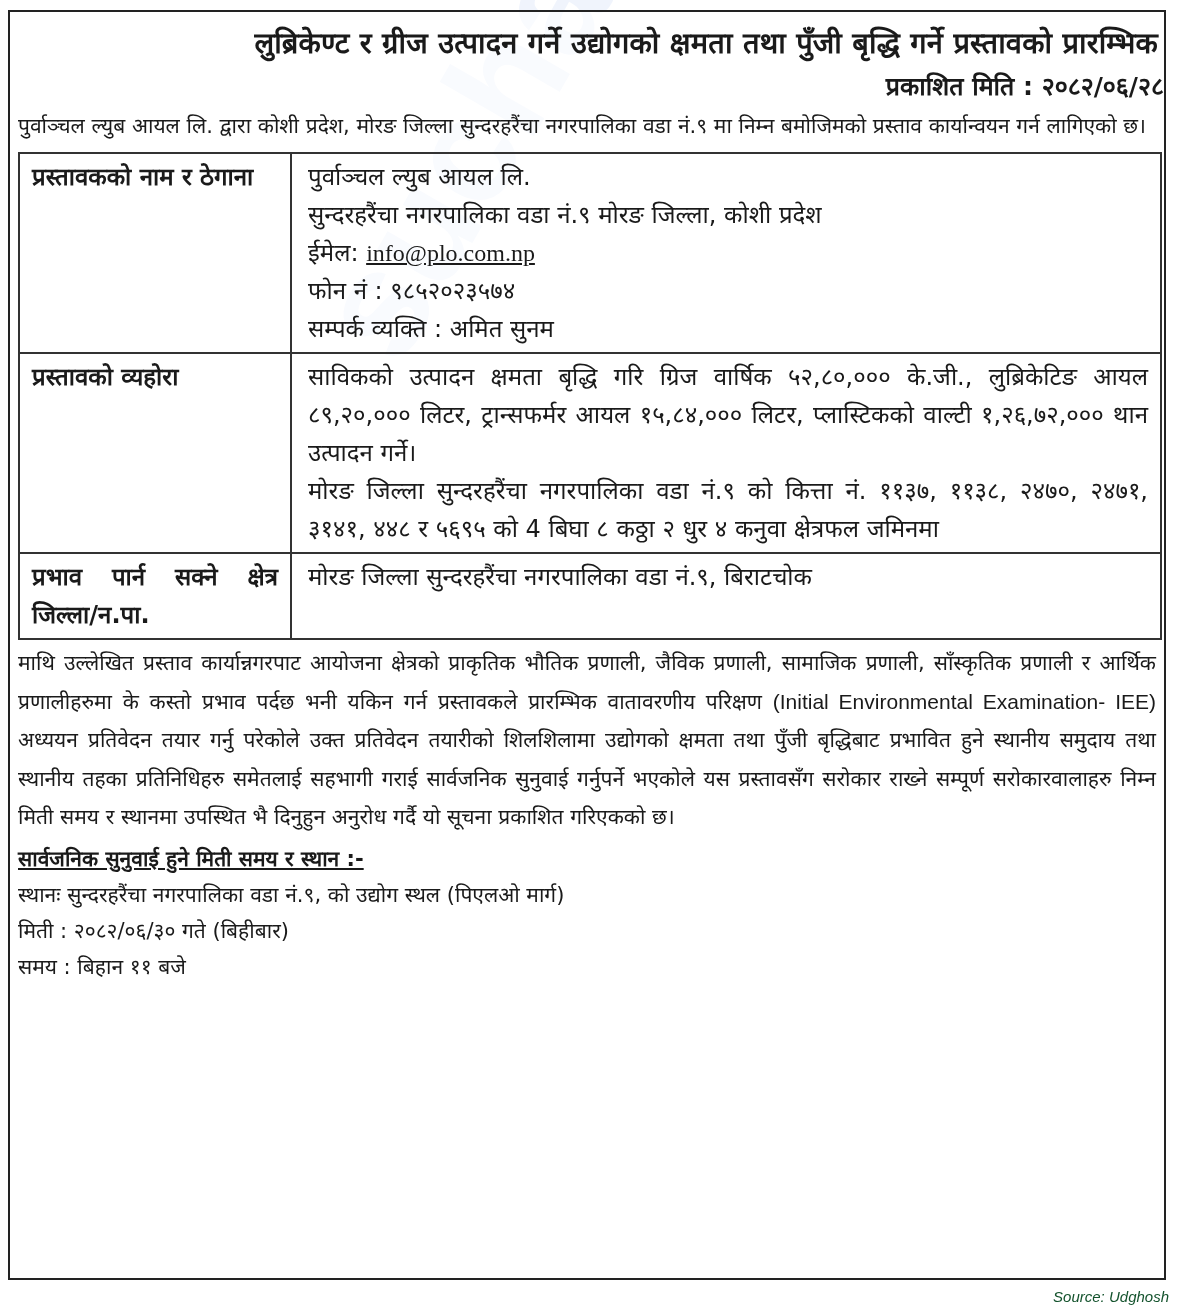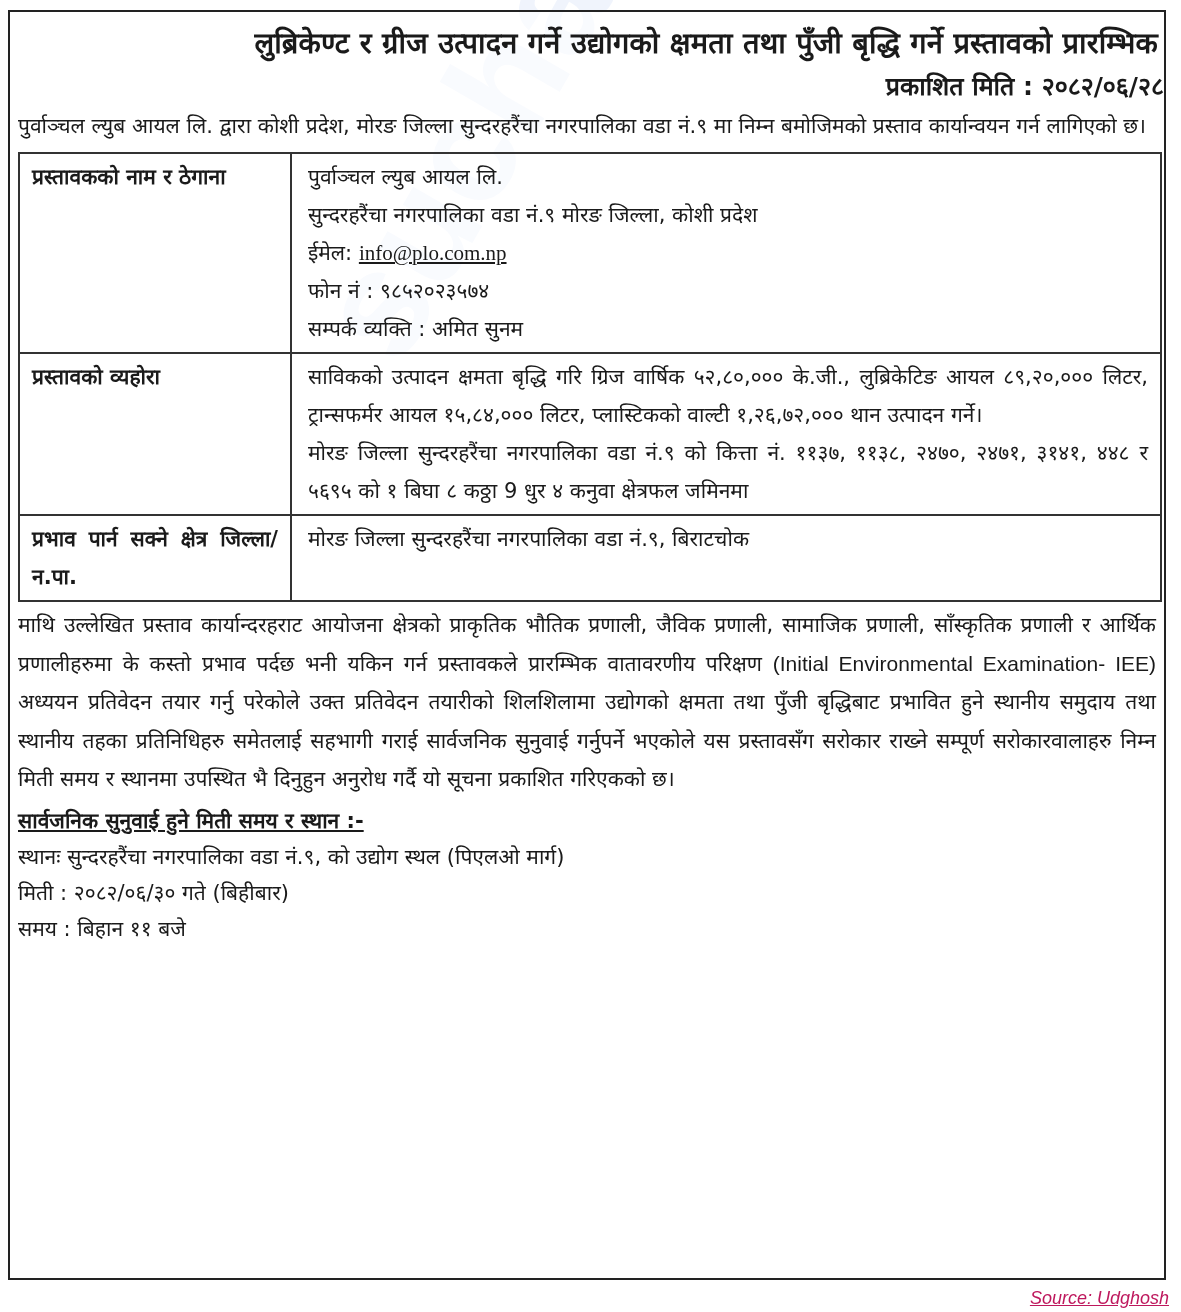--- a/index.html
+++ b/index.html
@@ -27,21 +27,21 @@
   .pubdate {
     text-align: right; font-weight: bold; font-size: 25px;
     line-height: 38px; margin-top: 2px;
   }
   .intro {
     font-size: 21px; line-height: 36px; margin: 2px 8px 0 8px;
     text-align: justify;
   }
   table.details {
     border-collapse: collapse; margin: 8px 8px 0 8px; width: 1144px;
-    font-size: 21px;
+    font-size: 24px;
   }
   table.details td {
     border: 2px solid #333; vertical-align: top; padding: 4px 12px 4px 12px;
     line-height: 38px;
   }
   table.details td.label { width: 246px; font-weight: bold; text-align: justify; }
   table.details td.value { padding-left: 16px; }
   .email { font-family: "Liberation Serif", serif; text-decoration: underline; }
   .justify { text-align: justify; text-align-last: auto; }
   .body-para {
@@ -49,21 +49,21 @@
   }
   .latin { font-family: Liberation Sans, sans-serif; }
   .hearing-head {
     font-weight: bold; font-size: 21px; text-decoration: underline;
     margin: 4px 8px 0 8px; line-height: 36px;
   }
   .hearing-line { font-size: 21px; line-height: 36px; margin: 0 8px; }
   .source {
     position: absolute; right: 12px; top: 1288px;
     font-family: "Liberation Sans", sans-serif; font-style: italic;
-    font-size: 18px; color: #be185d; z-index: 1; text-decoration: underline;
+    font-size: 15px; color: #14532d; z-index: 1;
   }
 </style>
 </head>
 <body>
 
 <div class="watermark">suchanaa</div>
 
 <div class="notice">
   <div class="title">
     <span>लुब्रिकेण्ट र ग्रीज उत्पादन गर्ने उद्योगको क्षमता तथा पुँजी बृद्धि गर्ने प्रस्तावको प्रारम्भिक</span>
@@ -86,32 +86,32 @@
           <span class="email">info@plo.com.np</span>
         </div>
         <div>फोन नं : ९८५२०२३५७४</div>
         <div>सम्पर्क व्यक्ति : अमित सुनम</div>
       </td>
     </tr>
     <tr>
       <td class="label">प्रस्तावको व्यहोरा</td>
       <td class="value">
         <div class="justify">साविकको उत्पादन क्षमता बृद्धि गरि ग्रिज वार्षिक ५२,८०,००० के.जी., लुब्रिकेटिङ आयल ८९,२०,००० लिटर, ट्रान्सफर्मर आयल १५,८४,००० लिटर, प्लास्टिकको वाल्टी १,२६,७२,००० थान उत्पादन गर्ने।</div>
-        <div class="justify">मोरङ जिल्ला सुन्दरहरैंचा नगरपालिका वडा नं.९ को कित्ता नं. ११३७, ११३८, २४७०, २४७१, ३१४१, ४४८ र ५६९५ को १ बिघा ८ कठ्ठा 9 धुर ४ कनुवा क्षेत्रफल जमिनमा</div>
+        <div class="justify">मोरङ जिल्ला सुन्दरहरैंचा नगरपालिका वडा नं.९ को कित्ता नं. ११३७, ११३८, २४७०, २४७१, ३१४१, ४४८ र ५६९५ को 4 बिघा ८ कठ्ठा २ धुर ४ कनुवा क्षेत्रफल जमिनमा</div>
       </td>
     </tr>
     <tr>
       <td class="label" style="height:74px">प्रभाव पार्न सक्ने क्षेत्र जिल्ला/न.पा.</td>
       <td class="value">मोरङ जिल्ला सुन्दरहरैंचा नगरपालिका वडा नं.९, बिराटचोक</td>
     </tr>
   </tbody>
     </table>
 
   <div class="body-para">
-    <span>माथि उल्लेखित प्रस्ताव कार्यान्दरहराट आयोजना क्षेत्रको प्राकृतिक भौतिक प्रणाली, जैविक प्रणाली, सामाजिक प्रणाली, साँस्कृतिक प्रणाली र आर्थिक प्रणालीहरुमा के कस्तो प्रभाव पर्दछ भनी यकिन गर्न प्रस्तावकले प्रारम्भिक वातावरणीय परिक्षण</span>
+    <span>माथि उल्लेखित प्रस्ताव कार्यान्नगरपाट आयोजना क्षेत्रको प्राकृतिक भौतिक प्रणाली, जैविक प्रणाली, सामाजिक प्रणाली, साँस्कृतिक प्रणाली र आर्थिक प्रणालीहरुमा के कस्तो प्रभाव पर्दछ भनी यकिन गर्न प्रस्तावकले प्रारम्भिक वातावरणीय परिक्षण</span>
     <span class="latin">(Initial Environmental Examination- IEE)</span>
     <span>अध्ययन प्रतिवेदन तयार गर्नु परेकोले उक्त प्रतिवेदन तयारीको शिलशिलामा उद्योगको क्षमता तथा पुँजी बृद्धिबाट प्रभावित हुने स्थानीय समुदाय तथा स्थानीय तहका प्रतिनिधिहरु समेतलाई सहभागी गराई सार्वजनिक सुनुवाई गर्नुपर्ने भएकोले यस प्रस्तावसँग सरोकार राख्ने सम्पूर्ण सरोकारवालाहरु निम्न मिती समय र स्थानमा उपस्थित भै दिनुहुन अनुरोध गर्दै यो सूचना प्रकाशित गरिएकको छ।</span>
   </div>
 
   <div class="hearing-head">सार्वजनिक सुनुवाई हुने मिती समय र स्थान :-</div>
   <div class="hearing-line">स्थानः सुन्दरहरैंचा नगरपालिका वडा नं.९, को उद्योग स्थल (पिएलओ मार्ग)</div>
   <div class="hearing-line">मिती : २०८२/०६/३० गते (बिहीबार)</div>
   <div class="hearing-line">समय : बिहान ११ बजे</div>
 </div>
 

